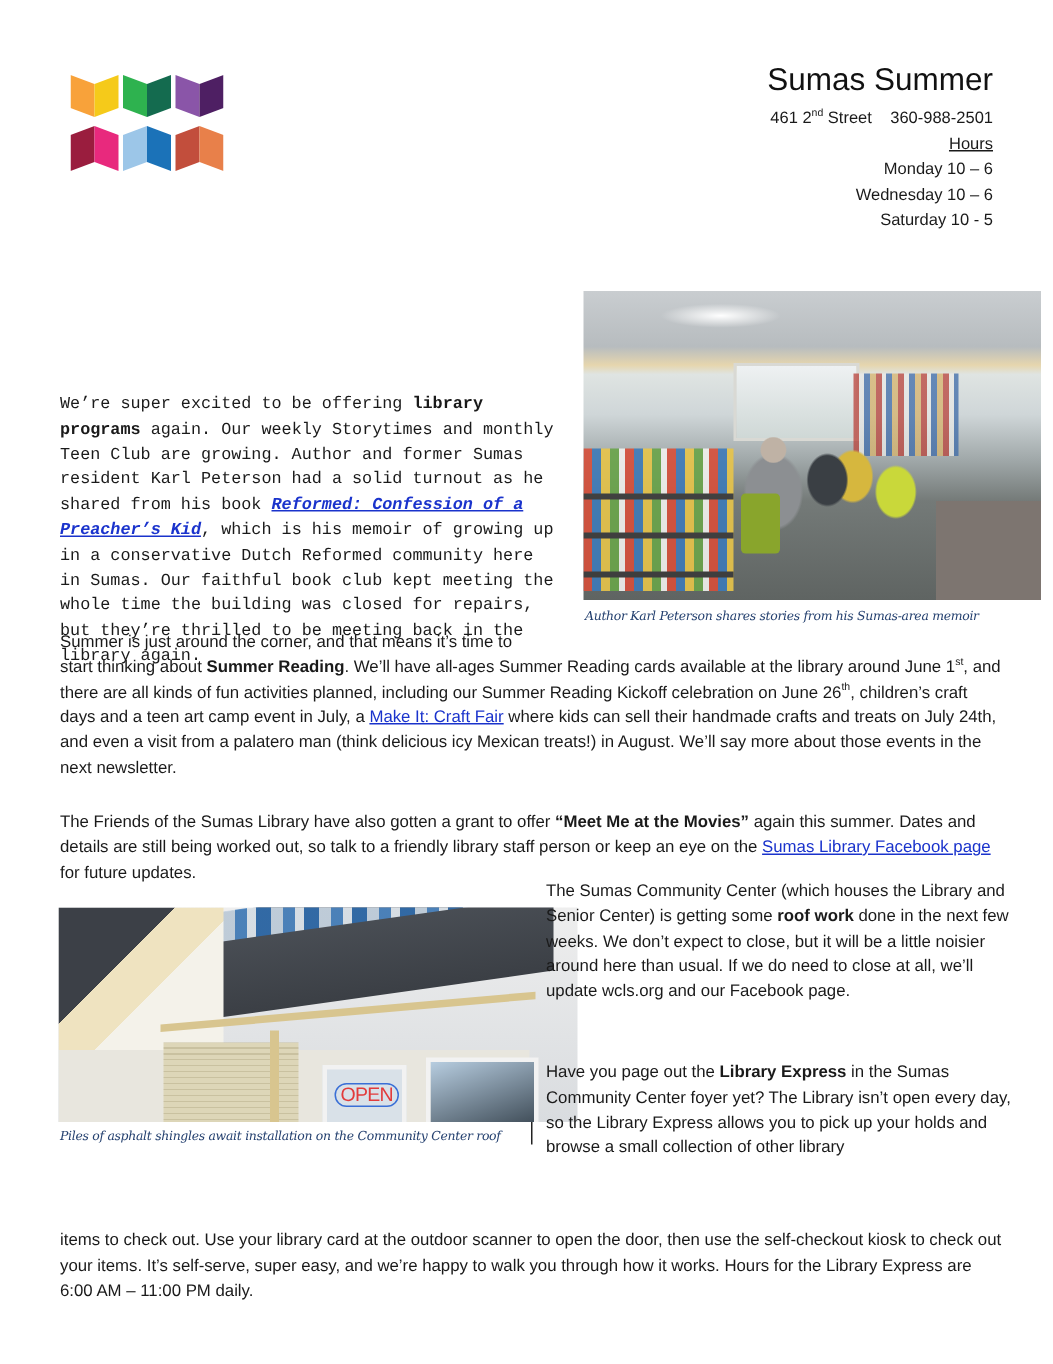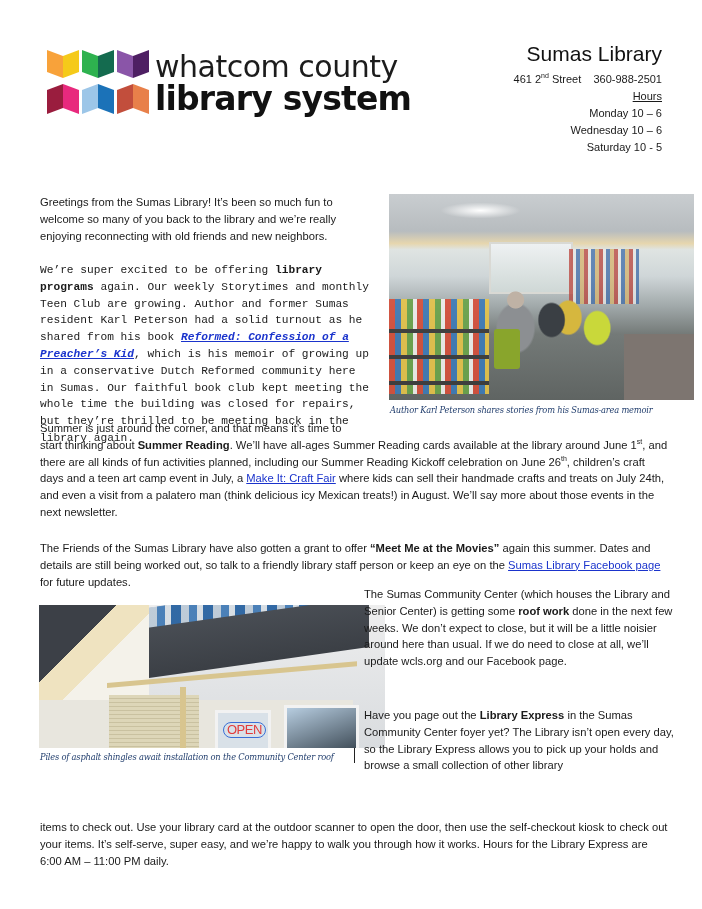--- a/index.html
+++ b/index.html
@@ -98,41 +98,34 @@
       <polygon points="70,4 86,10 86,32 70,26" fill="#8a55a8"></polygon>
       <polygon points="86,10 102,4 102,26 86,32" fill="#4e1f63"></polygon>
 
       <polygon points="0,44 16,38 16,62 0,68" fill="#9a1d3e"></polygon>
       <polygon points="16,38 32,44 32,68 16,62" fill="#e8297d"></polygon>
       <polygon points="35,44 51,38 51,62 35,68" fill="#9cc6e8"></polygon>
       <polygon points="51,38 67,44 67,68 51,62" fill="#1b72b8"></polygon>
       <polygon points="70,44 86,38 86,62 70,68" fill="#c24e3c"></polygon>
       <polygon points="86,38 102,44 102,68 86,62" fill="#e8804a"></polygon>
     </svg>
-    <div class="logo-text">
-      <div class="logo-line1">whatcom county</div>
-      <div class="logo-line2">library system</div>
-    </div>
   </div>
 
   <div class="branch">
-    <div class="branch-name">Sumas Library</div>
+    <div class="branch-name">Sumas Summer</div>
     <div class="branch-addr">
       <span>461 2</span><sup>nd</sup><span> Street</span>&nbsp;&nbsp;&nbsp;
       <span>360-988-2501</span>
     </div>
     <div class="hours-title">Hours</div>
     <div>Monday 10 – 6</div>
     <div>Wednesday 10 – 6</div>
     <div>Saturday 10 - 5</div>
   </div>
 
-  <div class="txt p1">
-    <p>Greetings from the Sumas Library! It’s been so much fun to welcome so many of you back to the library and we’re really enjoying reconnecting with old friends and new neighbors.</p>
-  </div>
 
   <div class="txt p2">
     <p><span>We’re super excited to be offering </span><b>library programs</b><span> again. Our weekly Storytimes and monthly Teen Club are growing. Author and former Sumas resident Karl Peterson had a solid turnout as he shared from his book </span><a class="link italic">Reformed: Confession of a Preacher’s Kid</a><span>, which is his memoir of growing up in a conservative Dutch Reformed community here in Sumas. Our faithful book club kept meeting the whole time the building was closed for repairs, but they’re thrilled to be meeting back in the library again.</span></p>
   </div>
 
   <div class="photo photo1">
     <div class="p1-window"></div>
     <div class="p1-shelf-r"></div>
     <div class="p1-people"></div>
     <div class="p1-chair"></div>

